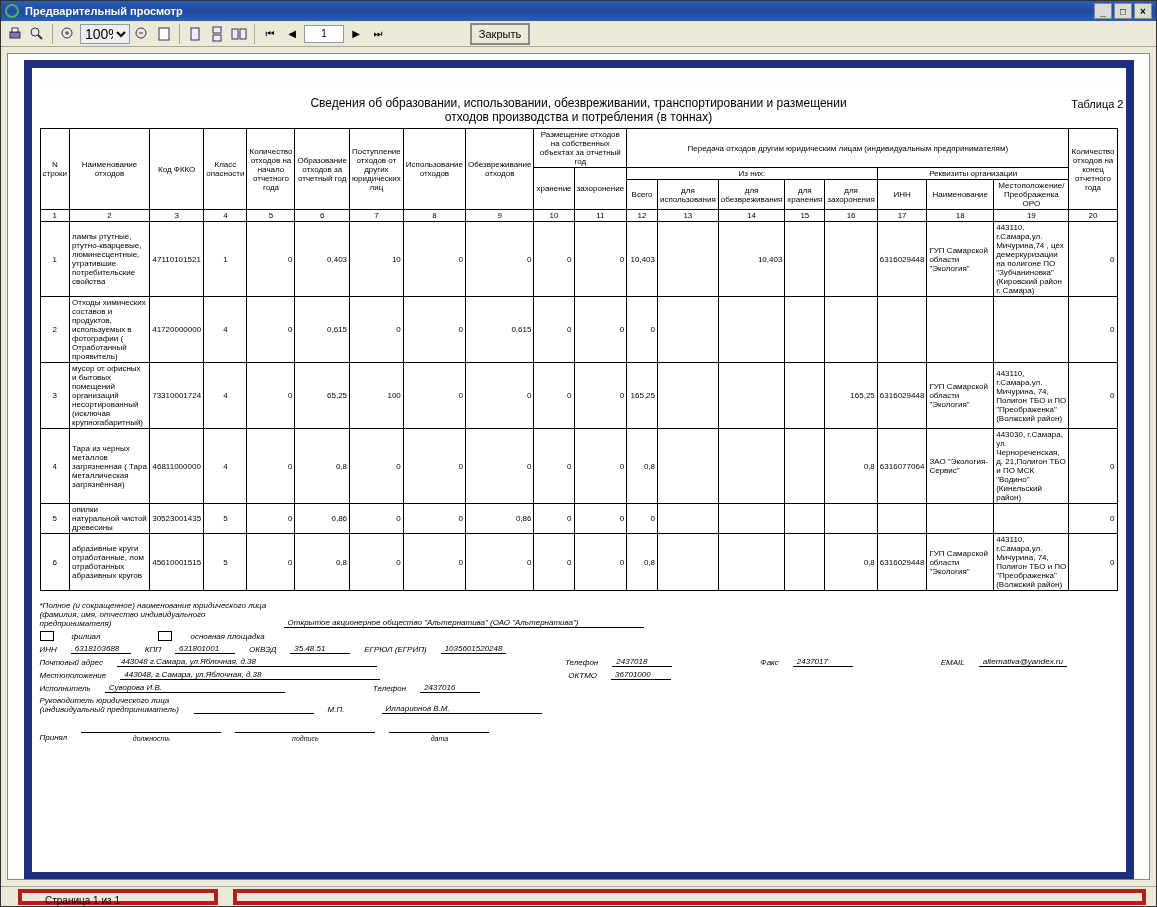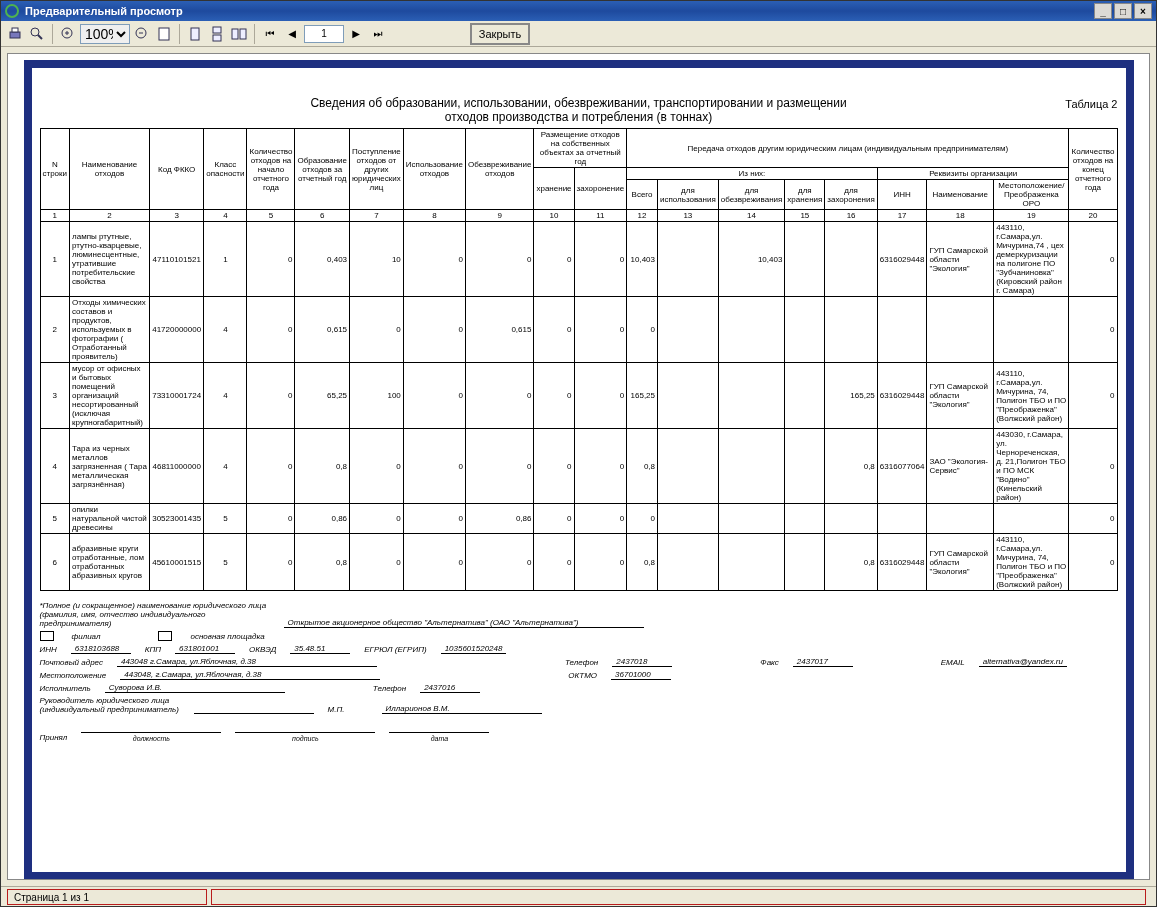--- a/index.html
+++ b/index.html
@@ -12,35 +12,35 @@
   .titlebar .icon { width: 14px; height: 14px; border: 2px solid #4fb34f; border-radius: 50%; margin-right: 6px; }
   .toolbar { height: 26px; background: #ece9d8; display: flex; align-items: center; padding: 2px 4px; border-bottom: 1px solid #aca899; gap: 2px; }
   .toolbar .sep { width: 1px; height: 20px; background: #aca899; margin: 0 3px; }
   .tb-btn { width: 20px; height: 20px; display: flex; align-items: center; justify-content: center; cursor: pointer; border: 1px solid transparent; }
   .zoom-sel { width: 50px; height: 20px; font-size: 14px; border: 1px solid #7f9db9; }
   .page-input { width: 40px; height: 18px; font-size: 10px; text-align: center; border: 1px solid #7f9db9; }
   .close-btn { width: 60px; height: 22px; border: 2px solid #888; background: #ece9d8; font-size: 11px; cursor: pointer; margin-left: 80px; border-radius: 0; }
   .content-area { flex: 1; background: #fff; margin: 6px; overflow: auto; border: 1px solid #888; position: relative; }
   .page { width: 1110px; min-height: 820px; background: #fff; border: 8px solid #1e2f80; margin: 6px auto; padding: 28px 8px; position: relative; }
   .report-title { text-align: center; font-size: 12px; margin-bottom: 4px; }
-  .table-label { position: absolute; right: 8px; top: 30px; font-size: 11px; }
+  .table-label { position: absolute; right: 2px; top: 30px; font-size: 11px; }
   table.data { border-collapse: collapse; width: 100%; font-size: 8px; }
   table.data th, table.data td { border: 1px solid #000; padding: 1px 2px; vertical-align: middle; }
   table.data th { font-weight: normal; text-align: center; }
   table.data td { text-align: right; }
   table.data td.left { text-align: left; }
   table.data td.center { text-align: center; }
   .foot-block { margin-top: 10px; font-size: 8px; font-style: italic; }
   .foot-row { display: flex; gap: 14px; margin: 3px 0; align-items: flex-end; flex-wrap: wrap; }
   .foot-lbl { display: inline-block; }
   .uline { border-bottom: 1px solid #000; padding: 0 4px; min-width: 60px; display: inline-block; }
   .sublabel { font-size: 7px; text-align: center; }
   .chk { width: 14px; height: 10px; border: 1px solid #000; display: inline-block; vertical-align: middle; margin-right: 4px; }
   .statusbar { height: 20px; border-top: 1px solid #aca899; background: #ece9d8; display: flex; align-items: center; padding: 0 6px; font-size: 10px; }
-  .status-cell { border: 1px solid #b91c1c; padding: 1px 6px; height: 16px; line-height: 14px; margin-right: 4px; }
+  .status-cell { border: 4px solid #b91c1c; padding: 1px 23px; height: 16px; line-height: 14px; margin-right: 4px; margin-left: 11px; }
   .status-cell.first { width: 200px; }
   svg { width: 16px; height: 16px; }
 </style>
 </head>
 <body>
 
 <div class="window">
   <div class="titlebar">
     <span class="icon"></span>
     <span>Предварительный просмотр</span>

